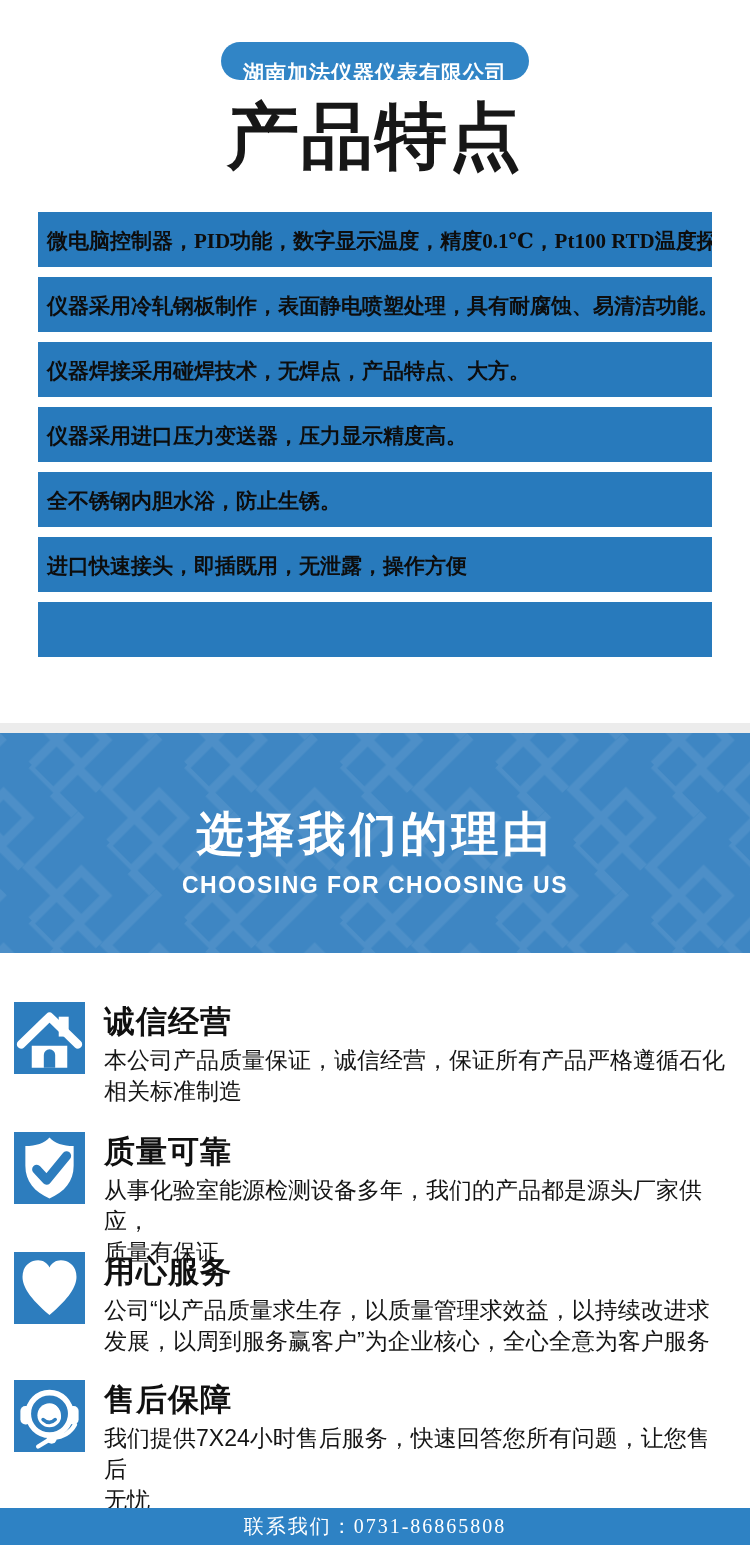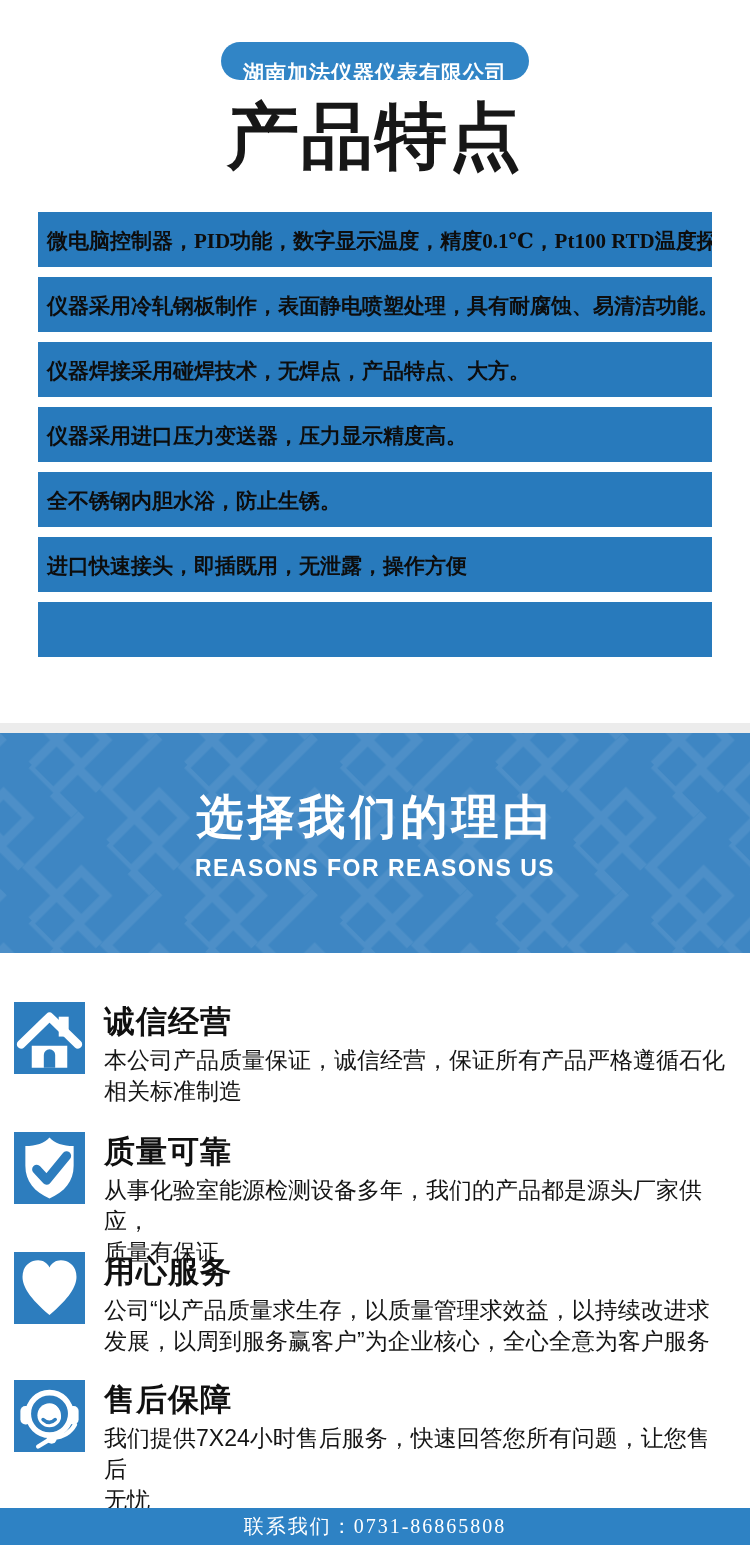--- a/index.html
+++ b/index.html
@@ -83,21 +83,21 @@
     background: #3e86c3;
     overflow: hidden;
   }
   .banner svg.pattern {
     position: absolute;
     top: 0; left: 0;
     width: 100%; height: 100%;
   }
   .banner-inner { position: relative; }
   .banner-title {
-    padding-top: 58px;
+    padding-top: 75px;
     text-align: center;
     color: #ffffff;
     font-family: "Liberation Serif", "DejaVu Serif", serif;
     font-weight: 700;
     font-size: 47px;
     line-height: 52px;
     letter-spacing: 4px;
   }
   .banner-sub {
     margin-top: 12px;
@@ -190,21 +190,21 @@
     <svg class="pattern" preserveAspectRatio="none">
       <defs>
         <pattern id="fret" width="110" height="110" patternUnits="userSpaceOnUse" patternTransform="rotate(45)">
           <path d="M5 0 V75 H80 V40 H45 V110 M45 0 H110 M110 5 H80 M80 110 V80 H110" fill="none" stroke="#ffffff" stroke-opacity="0.08" stroke-width="9"></path>
         </pattern>
       </defs>
       <rect width="100%" height="100%" fill="url(#fret)"></rect>
     </svg>
     <div class="banner-inner">
       <div class="banner-title">选择我们的理由</div>
-      <div class="banner-sub">REASONS FOR REASONS US</div>
+      <div class="banner-sub">CHOOSING FOR CHOOSING US</div>
     </div>
   </div>
 
   <div class="items">
 
     <div class="item item-1">
       <div class="icon-box">
         <svg viewBox="0 0 100 100">
           <rect x="63" y="20" width="14" height="28" fill="#ffffff"></rect>
           <path d="M10 59 L50 20 L90 59" fill="none" stroke="#ffffff" stroke-width="12" stroke-linejoin="round" stroke-linecap="round"></path>

